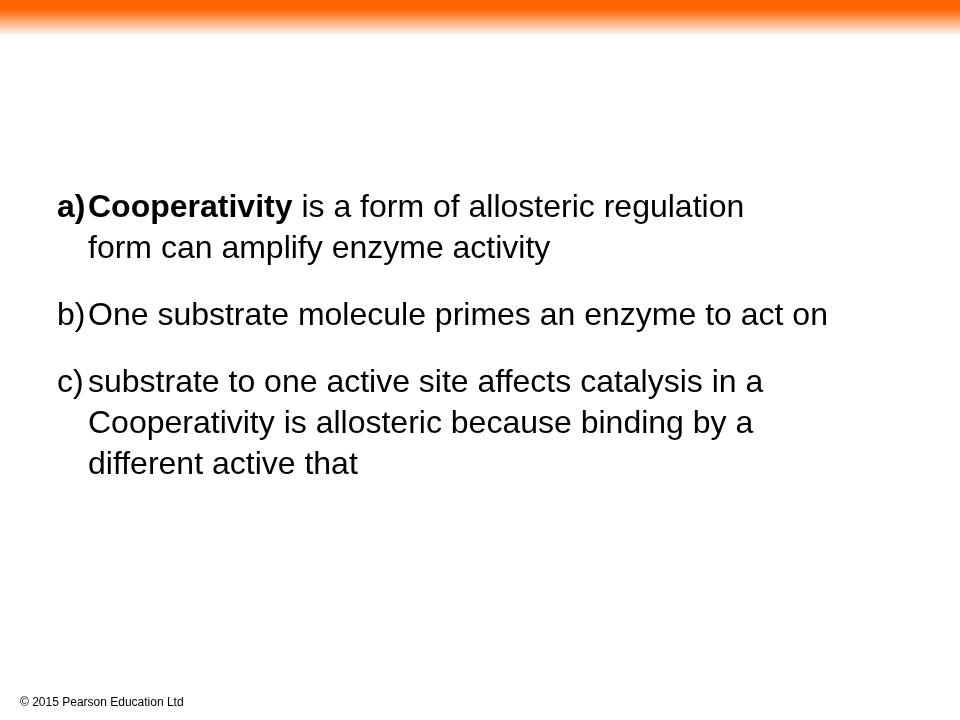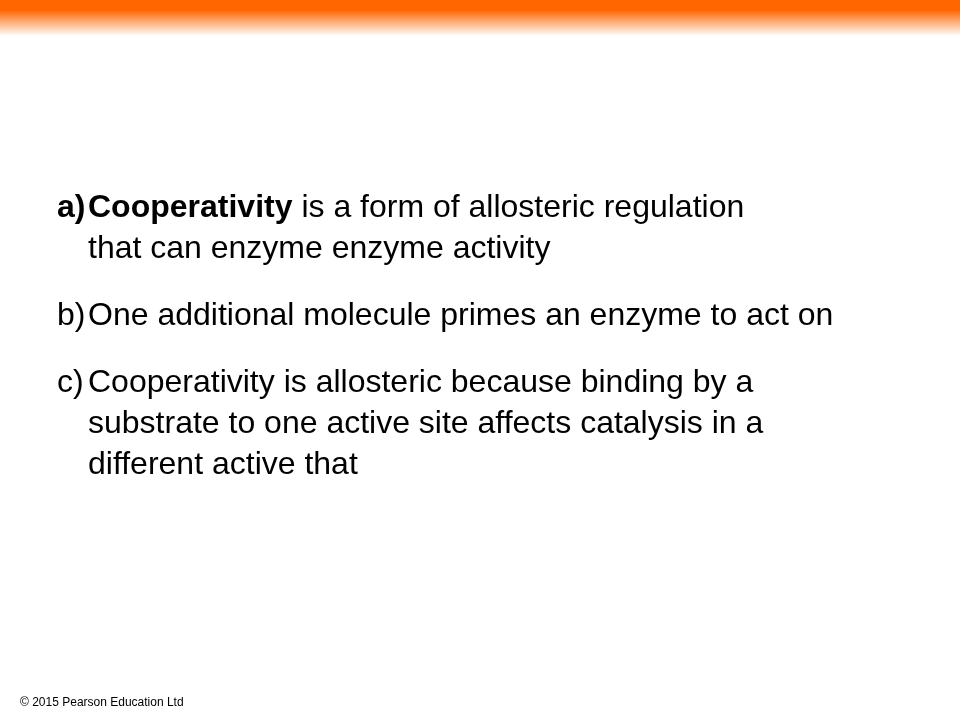--- a/index.html
+++ b/index.html
@@ -61,36 +61,36 @@
 <div class="slide">
 
   <div class="header-bar" style="background: linear-gradient(rgb(255, 102, 0) 0px, rgb(255, 102, 0) 10px, rgb(255, 255, 255) 36px);"></div>
 
   <div class="content">
 
     <div class="item">
       <div class="marker bold-marker">a)</div>
       <div class="lines">
         <div class="line"><b>Cooperativity</b><span> is a form of allosteric regulation</span></div>
-        <div class="line"><b></b><span>that can enzyme enzyme activity</span></div>
+        <div class="line"><b></b><span>form can amplify enzyme activity</span></div>
       </div>
     </div>
 
     <div class="item">
       <div class="marker">b)</div>
       <div class="lines">
-        <div class="line"><b></b><span>One additional molecule primes an enzyme to act on</span></div>
+        <div class="line"><b></b><span>One substrate molecule primes an enzyme to act on</span></div>
       </div>
     </div>
 
     <div class="item">
       <div class="marker">c)</div>
       <div class="lines">
+        <div class="line"><b></b><span>substrate to one active site affects catalysis in a</span></div>
         <div class="line"><b></b><span>Cooperativity is allosteric because binding by a</span></div>
-        <div class="line"><b></b><span>substrate to one active site affects catalysis in a</span></div>
         <div class="line"><b></b><span>different active that</span></div>
       </div>
     </div>
 
   </div>
 
   <div class="footer">© 2015 Pearson Education Ltd</div>
 
 </div>
 

